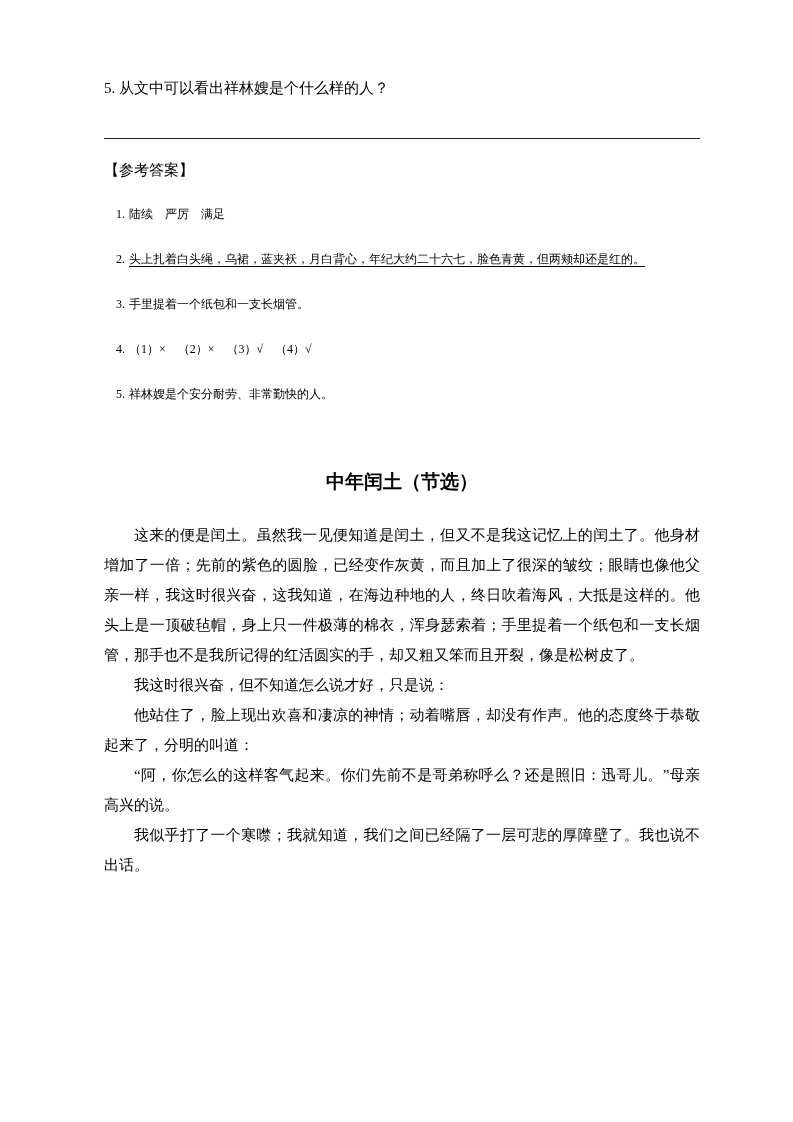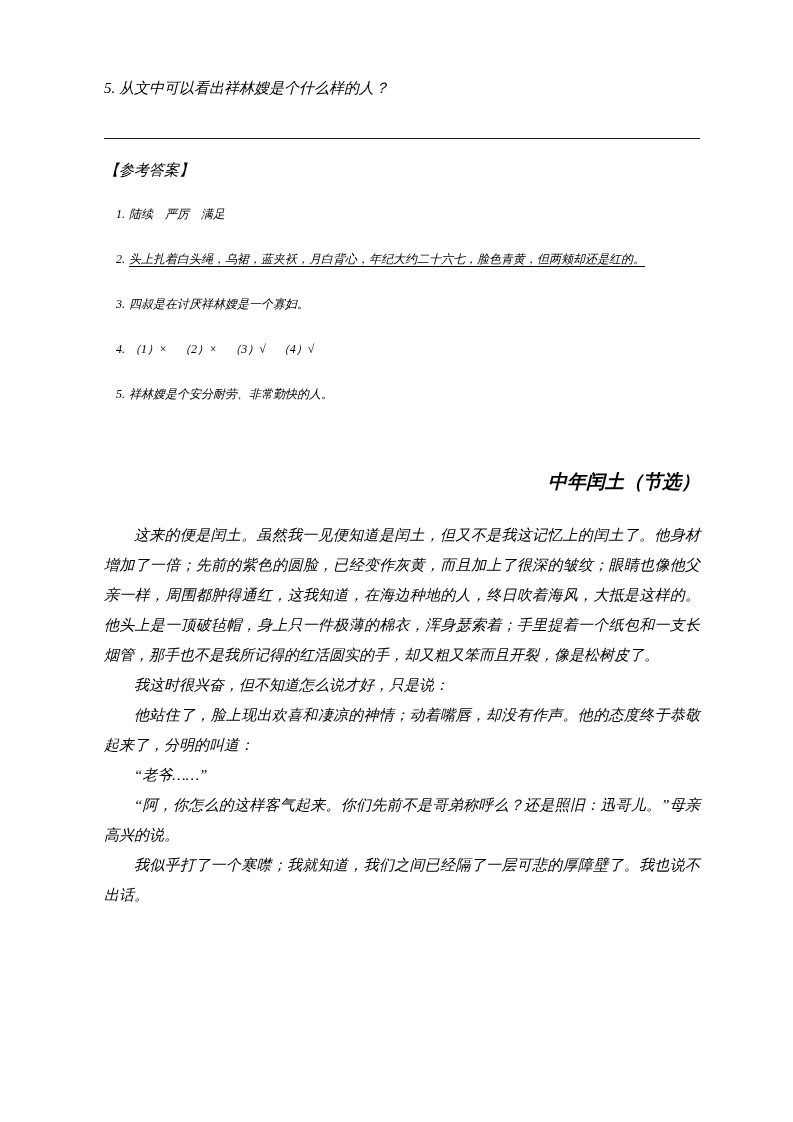--- a/index.html
+++ b/index.html
@@ -1,15 +1,15 @@
 <!DOCTYPE html>
 <html><head>
 <meta charset="utf-8">
 <style>
-  * { margin: 0; padding: 0; box-sizing: border-box; font-style: italic; }
+  * { margin: 0; padding: 0; box-sizing: border-box; }
   html, body { background: #ffffff; }
   body {
     font-family: "Liberation Serif", "DejaVu Serif", serif;
     color: #000000;
   }
   .page {
     position: relative;
     width: 793px;
     height: 1122px;
     margin: 0 auto;
@@ -42,21 +42,21 @@
   }
   .answer .num { margin-right: 4px; }
   .underlined {
     text-decoration: underline;
     text-underline-offset: 3px;
     text-decoration-thickness: 1px;
   }
   .section-title {
     font-size: 19px;
     font-weight: bold;
-    text-align: right;
+    text-align: center;
     margin: 56px 0 24px 0;
     line-height: 28px;
   }
   .para {
     font-size: 15px;
     line-height: 30px;
     text-align: justify;
     text-indent: 2em;
   }
 </style>
@@ -71,31 +71,30 @@
 
   <hr class="divider">
 
   <section>
     <p class="answers-header">【参考答案】</p>
 
     <p class="answer"><span class="num">1.</span><span>陆续　严厉　满足</span></p>
 
     <p class="answer"><span class="num">2.</span><span class="underlined">头上扎着白头绳，乌裙，蓝夹袄，月白背心，年纪大约二十六七，脸色青黄，但两颊却还是红的。</span></p>
 
-    <p class="answer"><span class="num">3.</span><span>四叔是在讨厌祥林嫂是一个寡妇。</span></p>
+    <p class="answer"><span class="num">3.</span><span>手里提着一个纸包和一支长烟管。</span></p>
 
     <p class="answer"><span class="num">4.</span><span>（1）×　（2）×　（3）√　（4）√</span></p>
 
     <p class="answer"><span class="num">5.</span><span>祥林嫂是个安分耐劳、非常勤快的人。</span></p>
   </section>
 
   <h2 class="section-title">中年闰土（节选）</h2>
 
   <section>
-    <p class="para">这来的便是闰土。虽然我一见便知道是闰土，但又不是我这记忆上的闰土了。他身材增加了一倍；先前的紫色的圆脸，已经变作灰黄，而且加上了很深的皱纹；眼睛也像他父亲一样，周围都肿得通红，这我知道，在海边种地的人，终日吹着海风，大抵是这样的。他头上是一顶破毡帽，身上只一件极薄的棉衣，浑身瑟索着；手里提着一个纸包和一支长烟管，那手也不是我所记得的红活圆实的手，却又粗又笨而且开裂，像是松树皮了。</p>
+    <p class="para">这来的便是闰土。虽然我一见便知道是闰土，但又不是我这记忆上的闰土了。他身材增加了一倍；先前的紫色的圆脸，已经变作灰黄，而且加上了很深的皱纹；眼睛也像他父亲一样，我这时很兴奋，这我知道，在海边种地的人，终日吹着海风，大抵是这样的。他头上是一顶破毡帽，身上只一件极薄的棉衣，浑身瑟索着；手里提着一个纸包和一支长烟管，那手也不是我所记得的红活圆实的手，却又粗又笨而且开裂，像是松树皮了。</p>
     <p class="para">我这时很兴奋，但不知道怎么说才好，只是说：</p>
     <p class="para">他站住了，脸上现出欢喜和凄凉的神情；动着嘴唇，却没有作声。他的态度终于恭敬起来了，分明的叫道：</p>
-    <p class="para">“老爷……”</p>
     <p class="para">“阿，你怎么的这样客气起来。你们先前不是哥弟称呼么？还是照旧：迅哥儿。”母亲高兴的说。</p>
     <p class="para">我似乎打了一个寒噤；我就知道，我们之间已经隔了一层可悲的厚障壁了。我也说不出话。</p>
   </section>
 
 </div>
 
 </body></html>

